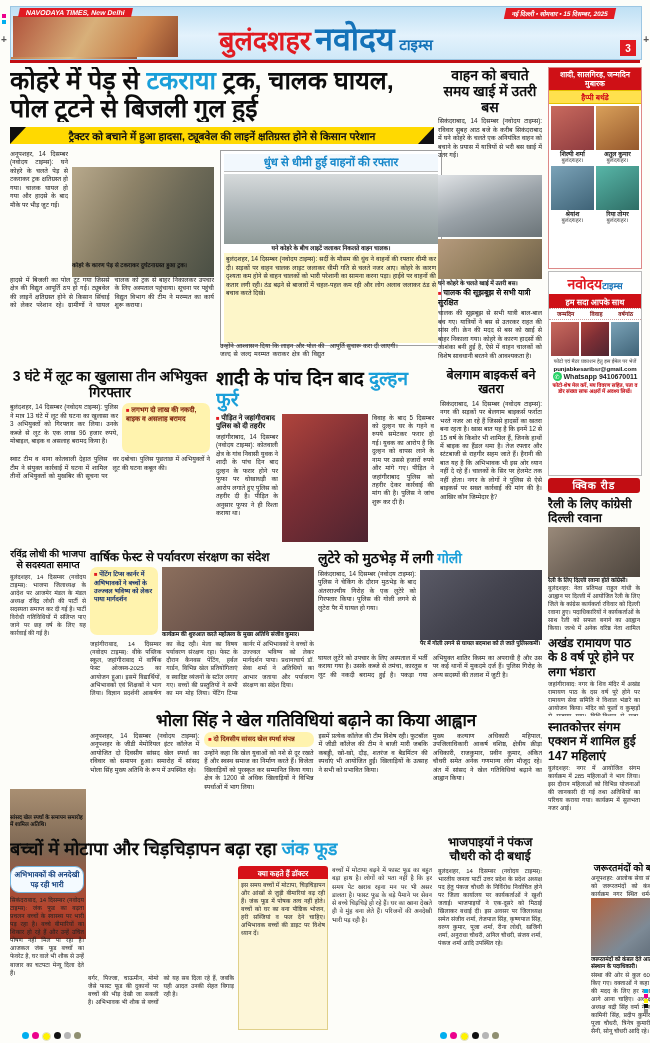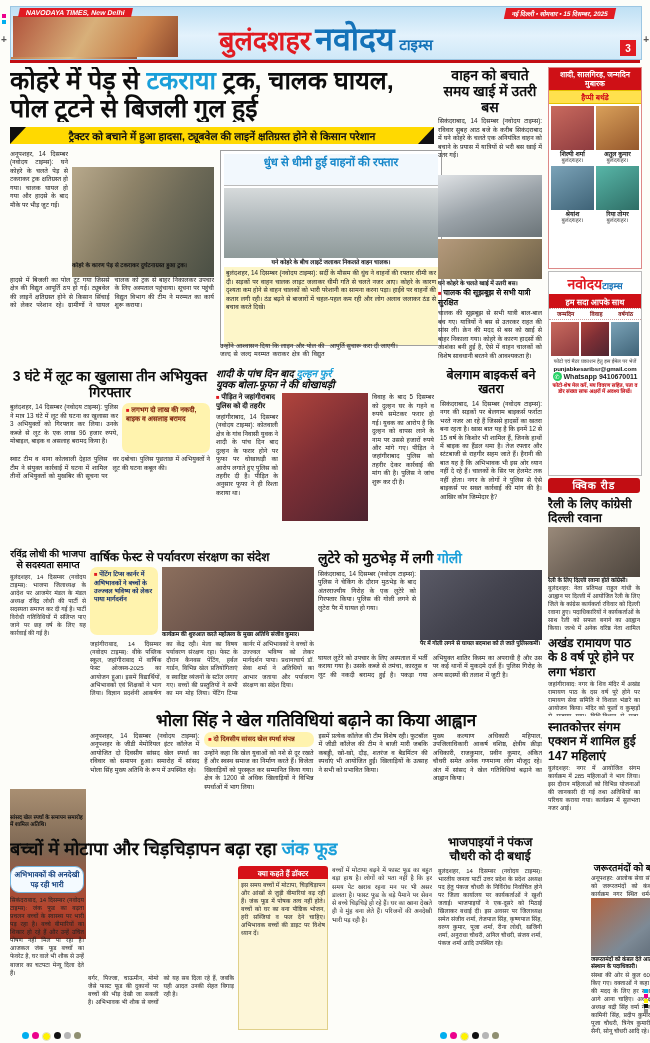--- a/index.html
+++ b/index.html
@@ -40,21 +40,21 @@
   .ph-p2{background:linear-gradient(150deg,#d9a05a,#96582c);}
   .ph-p3{background:linear-gradient(150deg,#7ba3b8,#3f6377);}
   .ph-p4{background:linear-gradient(150deg,#58b6a8,#2e6e66);}
   
   .strip{position:relative;background:#ffd900;height:17px;display:flex;align-items:center;justify-content:center;}
   .strip:before{content:"";position:absolute;left:0;top:0;border-top:17px solid #101010;border-right:16px solid transparent;}
   .strip:after{content:"";position:absolute;right:0;bottom:0;border-bottom:17px solid #101010;border-left:16px solid transparent;}
   .striptext{font-size:10.5px;font-weight:bold;color:#101010;}
   
   .fogbox{border:1px solid #9f9f9f;background:#fff;padding:3px;}
-  .foghead{color:#1787c9;font-weight:bold;font-size:11.5px;text-align:center;border-bottom:1px solid #bbb;padding-bottom:16px;margin-bottom:2px;background:#f2f8fd;}
+  .foghead{color:#1787c9;font-weight:bold;font-size:11.5px;text-align:center;border-bottom:1px solid #bbb;padding-bottom:2px;margin-bottom:2px;background:#f2f8fd;}
   .ywash{background:#fdf6c9;padding:2px;}
   .hlbox{background:#fff3ae;border-radius:7px;padding:3px 4px;font-size:6.8px;font-weight:bold;color:#7c1d08;line-height:1.3;}
   .hlbox.blue{color:#15306b;}
   .bullet:before{content:"■ ";color:#e11b22;font-size:6px;}
   .subhead{font-size:7.6px;font-weight:bold;color:#101010;line-height:1.25;}
   .redband{background:#cf1016;color:#fff;font-weight:bold;text-align:center;}
   .greetbox{border:1px solid #d88;background:#fff;}
   .ribbon{background:#ffe14d;color:#d00016;font-weight:bold;text-align:center;font-size:7.5px;padding:1px 0;border-top:1px solid #e5c200;border-bottom:1px solid #e5c200;}
   .gname{font-size:6.2px;font-weight:bold;text-align:center;line-height:1.15;}
   .gplace{font-size:5.8px;text-align:center;color:#333;line-height:1.1;}
@@ -203,23 +203,22 @@
   <div class="abs" style="left:10px;top:368px;width:200px;height:176px;">
     <div class="hd center" style="font-size:14px;line-height:1.15;">3 घंटे में लूट का खुलासा तीन अभियुक्त गिरफ्तार</div>
     <div style="display:flex;gap:4px;margin-top:3px;">
       <div class="txt" style="flex:1;">बुलंदशहर, 14 दिसम्बर (नवोदय टाइम्स): पुलिस ने मात्र 13 घंटे में लूट की घटना का खुलासा कर 3 अभियुक्तों को गिरफ्तार कर लिया। उनके कब्जे से लूट के एक लाख 96 हजार रुपये, मोबाइल, बाइक व असलाह बरामद किया है।</div>
       <div class="hlbox bullet" style="width:80px;height:44px;"><span>लगभग दो लाख की नकदी, बाइक व असलाह बरामद</span></div>
     </div>
     <div class="txt c2" style="height:70px;margin-top:2px;">स्वाट टीम व थाना कोतवाली देहात पुलिस टीम ने संयुक्त कार्रवाई में घटना में शामिल तीनों अभियुक्तों को मुखबिर की सूचना पर धर दबोचा। पुलिस पूछताछ में अभियुक्तों ने लूट की घटना कबूल की।</div>
   </div>
 
   <div class="abs" style="left:216px;top:368px;width:218px;height:176px;">
-    <div class="hd" style="font-size:10px;line-height:1.12;font-style:italic;">
+    <div class="hd" style="font-size:19px;line-height:1.12;">
       <span>शादी के पांच दिन बाद </span><span class="hl-blue">दुल्हन फुर्र</span><br>
-      <span>युवक बोला-फूफा ने की धोखाधड़ी</span>
     </div>
     <div style="display:flex;gap:4px;margin-top:3px;">
       <div style="width:62px;">
         <div class="subhead bullet" style="font-size:7px;"><span>पीड़ित ने जहांगीराबाद पुलिस को दी तहरीर</span></div>
         <div class="txt" style="height:108px;margin-top:2px;">जहांगीराबाद, 14 दिसम्बर (नवोदय टाइम्स): कोतवाली क्षेत्र के गांव निवासी युवक ने शादी के पांच दिन बाद दुल्हन के फरार होने पर फूफा पर धोखाधड़ी का आरोप लगाते हुए पुलिस को तहरीर दी है। पीड़ित के अनुसार फूफा ने ही रिश्ता कराया था।</div>
       </div>
       <div class="ph ph-wed" style="width:86px;height:128px;"></div>
       <div class="txt" style="flex:1;height:128px;">विवाह के बाद 5 दिसम्बर को दुल्हन घर के गहने व रुपये समेटकर फरार हो गई। युवक का आरोप है कि दुल्हन को वापस लाने के नाम पर उससे हजारों रुपये और मांगे गए। पीड़ित ने जहांगीराबाद पुलिस को तहरीर देकर कार्रवाई की मांग की है। पुलिस ने जांच शुरू कर दी है।</div>
     </div>
   </div>

